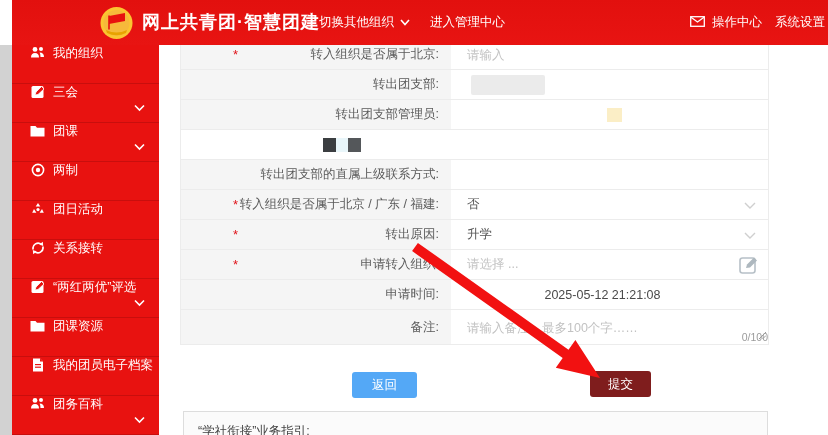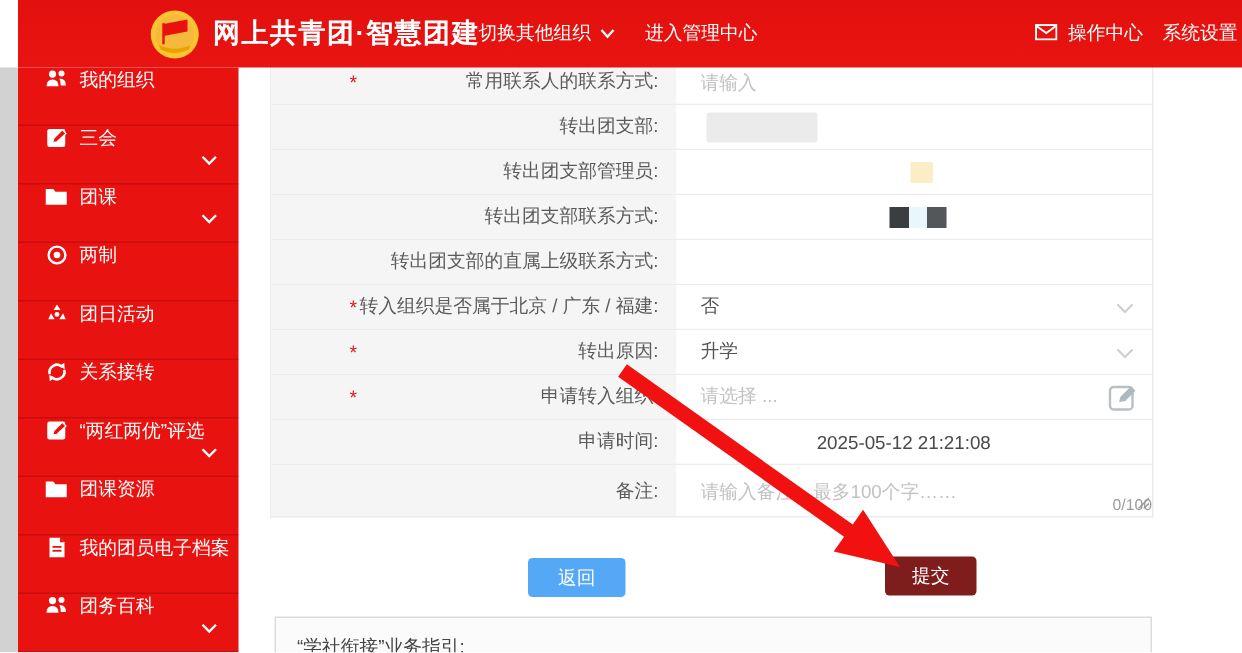--- a/index.html
+++ b/index.html
@@ -244,21 +244,21 @@
             <polyline points="1,1.5 5.5,6 10,1.5" fill="none" stroke="#fff" stroke-width="1.6"></polyline>
           </svg></span>
     </div>
   </div>
 
   <div class="ftable">
 
     <div class="frow">
       <div class="flabel">
         <span class="req">*</span>
-        <span>常用联系人的联系方式:</span>
+        <span>转入组织是否属于北京:</span>
       </div>
       <div class="fvalue">
         <input type="text" placeholder="请输入" style="">
       </div>
     </div>
 
     <div class="frow">
       <div class="flabel">
         <span>转出团支部:</span>
       </div>
@@ -270,23 +270,20 @@
     <div class="frow">
       <div class="flabel">
         <span>转出团支部管理员:</span>
       </div>
       <div class="fvalue">
         <div class="redact-yellow"></div>
       </div>
     </div>
 
     <div class="frow">
-      <div class="flabel">
-        <span>转出团支部联系方式:</span>
-      </div>
       <div class="fvalue">
         <div class="redact-dark-wrap">
           <span class="sq1"></span>
             <span class="sq2"></span>
         </div>
       </div>
     </div>
 
     <div class="frow">
       <div class="flabel">

